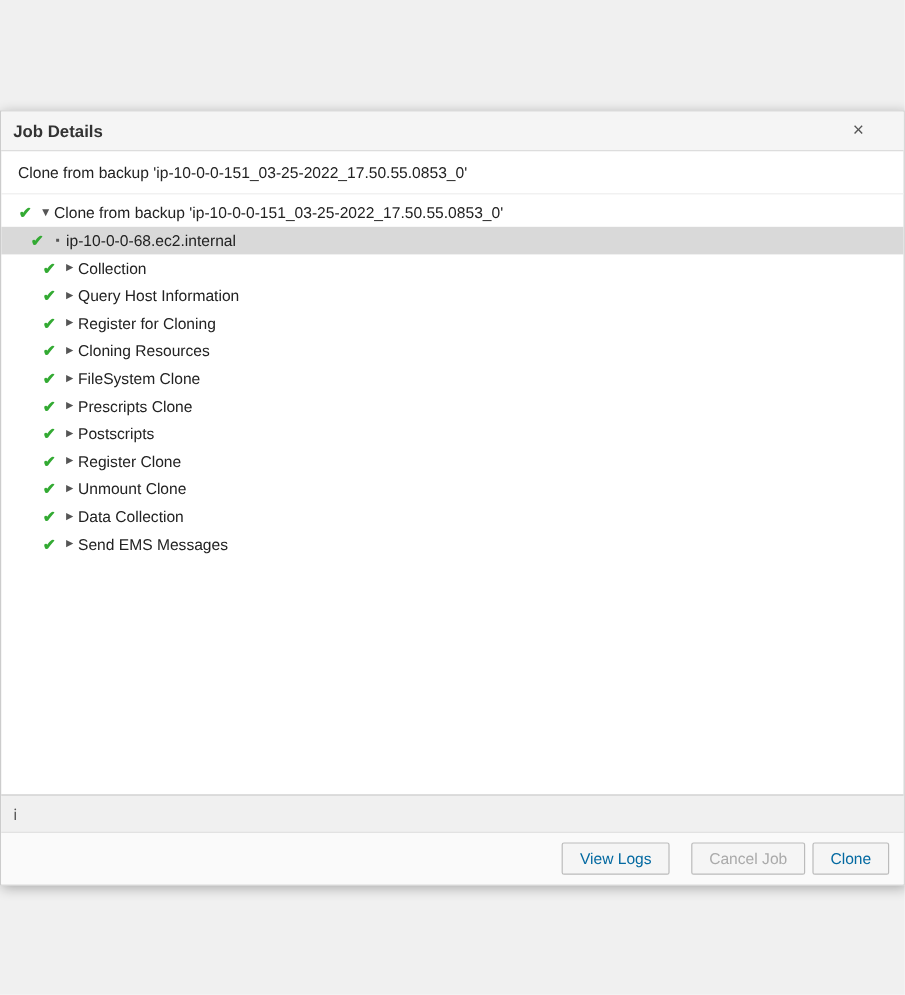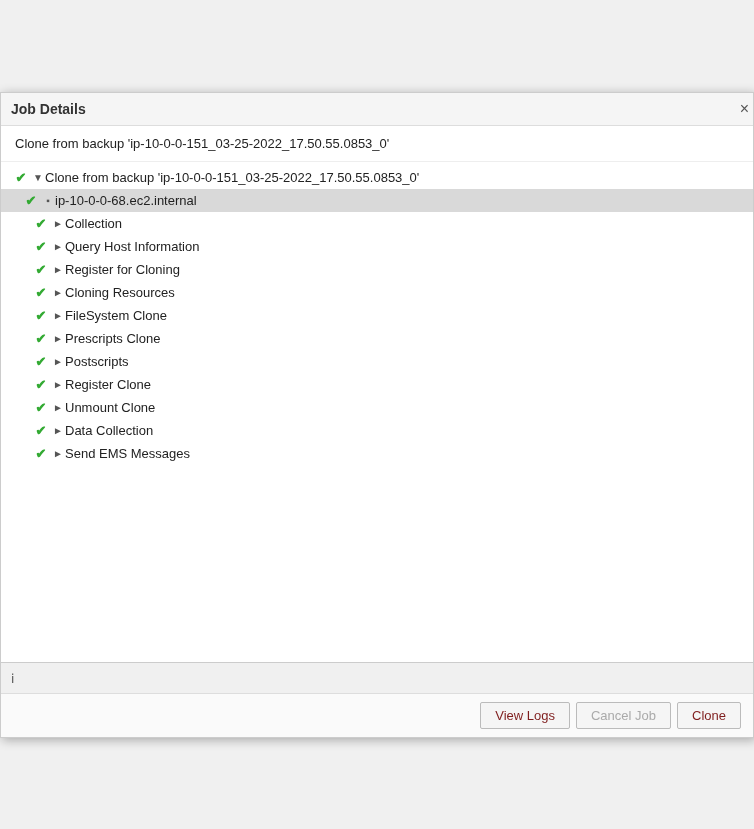--- a/index.html
+++ b/index.html
@@ -16,21 +16,21 @@
       width: 754px;
       background: #fff;
       border: 1px solid #ccc;
       box-shadow: 2px 2px 10px rgba(0,0,0,0.3);
       display: flex;
       flex-direction: column;
     }
     .dialog-header {
       background: #f5f5f5;
       border-bottom: 1px solid #ddd;
-      padding: 8px 0;
+      padding: 8px 29px;
       display: flex;
       justify-content: space-between;
       align-items: center;
     }
     .dialog-title {
       font-size: 14px;
       font-weight: bold;
       color: #333;
     }
     .close-btn {
@@ -110,25 +110,26 @@
       border-top: 1px solid #ddd;
       background: #fafafa;
     }
     .footer-btn {
       padding: 5px 14px;
       font-size: 13px;
       border: 1px solid #bbb;
       background: #f5f5f5;
       cursor: pointer;
       border-radius: 2px;
-      color: #7f1d1d;
+      color: #0369a1;
     }
     .footer-btn.disabled {
       color: #aaa;
       cursor: default;
+      margin-left: 12px;
     }
   </style>
 </head>
 <body>
 
 <div class="dialog">
 
   <div class="dialog-header level-0">
     <span class="dialog-title">Job Details</span>
     <button class="close-btn">×</button>

